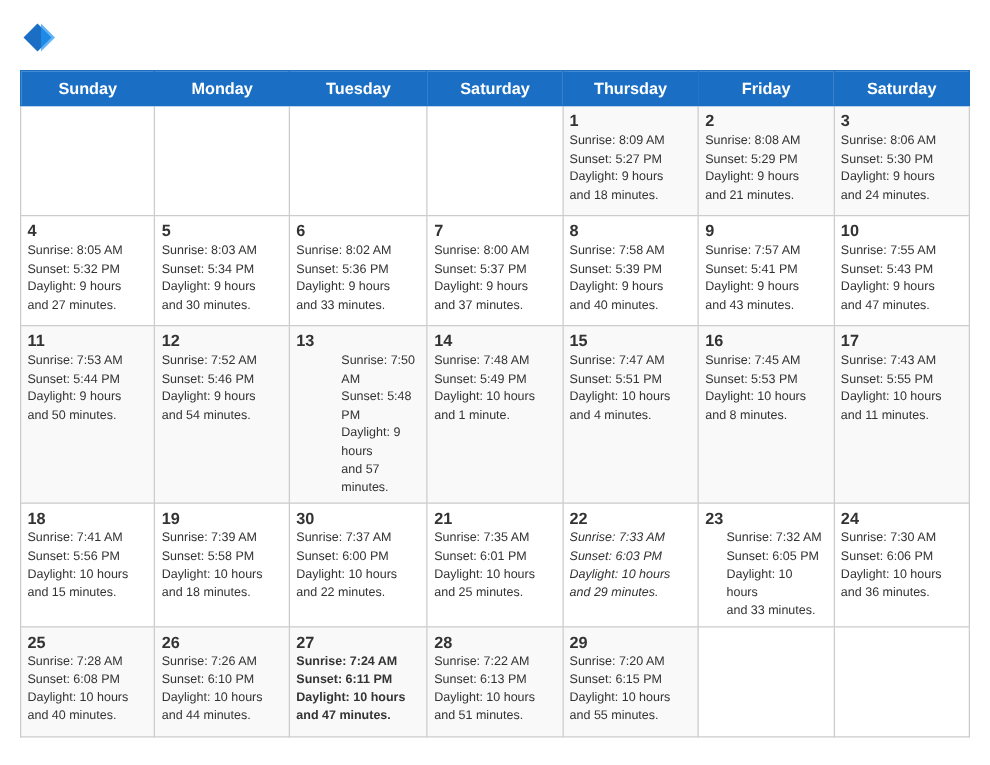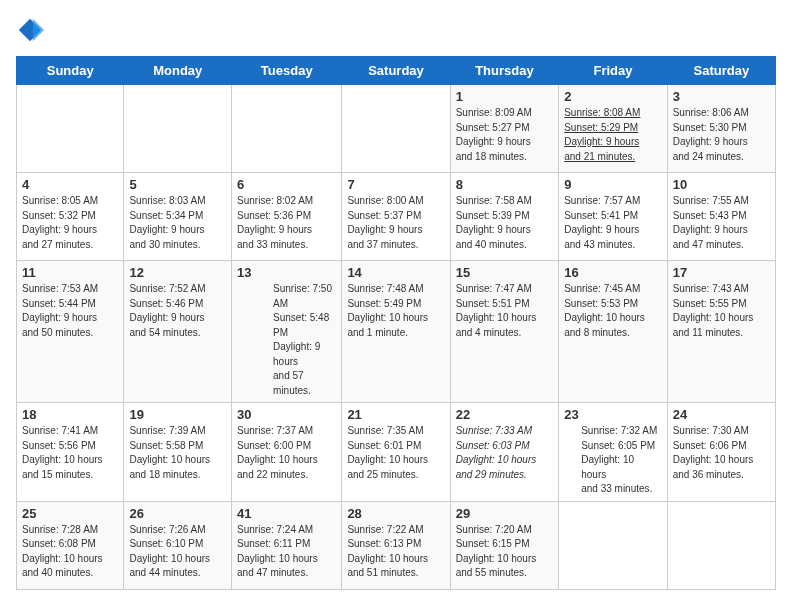--- a/index.html
+++ b/index.html
@@ -128,21 +128,21 @@
         <td class="empty-cell"></td>
         <td>
           <div class="day-number">1</div>
           <div class="day-info" style="white-space: pre-line;">Sunrise: 8:09 AM
 Sunset: 5:27 PM
 Daylight: 9 hours
 and 18 minutes.</div>
         </td>
         <td>
           <div class="day-number">2</div>
-          <div class="day-info" style="white-space: pre-line; text-decoration: underline;">Sunrise: 8:08 AM
+          <div class="day-info" style="white-space: pre-line;">Sunrise: 8:08 AM
 Sunset: 5:29 PM
 Daylight: 9 hours
 and 21 minutes.</div>
         </td>
         <td>
           <div class="day-number">3</div>
           <div class="day-info" style="white-space: pre-line;">Sunrise: 8:06 AM
 Sunset: 5:30 PM
 Daylight: 9 hours
 and 24 minutes.</div>
@@ -310,22 +310,22 @@
 and 40 minutes.</div>
         </td>
         <td>
           <div class="day-number">26</div>
           <div class="day-info" style="white-space: pre-line;">Sunrise: 7:26 AM
 Sunset: 6:10 PM
 Daylight: 10 hours
 and 44 minutes.</div>
         </td>
         <td>
-          <div class="day-number">41</div>
-          <div class="day-info" style="white-space: pre-line;">Sunrise: 7:24 AM
+          <div class="day-number">27</div>
+          <div class="day-info" style="white-space: pre-line; font-weight: bold;">Sunrise: 7:24 AM
 Sunset: 6:11 PM
 Daylight: 10 hours
 and 47 minutes.</div>
         </td>
         <td>
           <div class="day-number">28</div>
           <div class="day-info" style="white-space: pre-line;">Sunrise: 7:22 AM
 Sunset: 6:13 PM
 Daylight: 10 hours
 and 51 minutes.</div>

